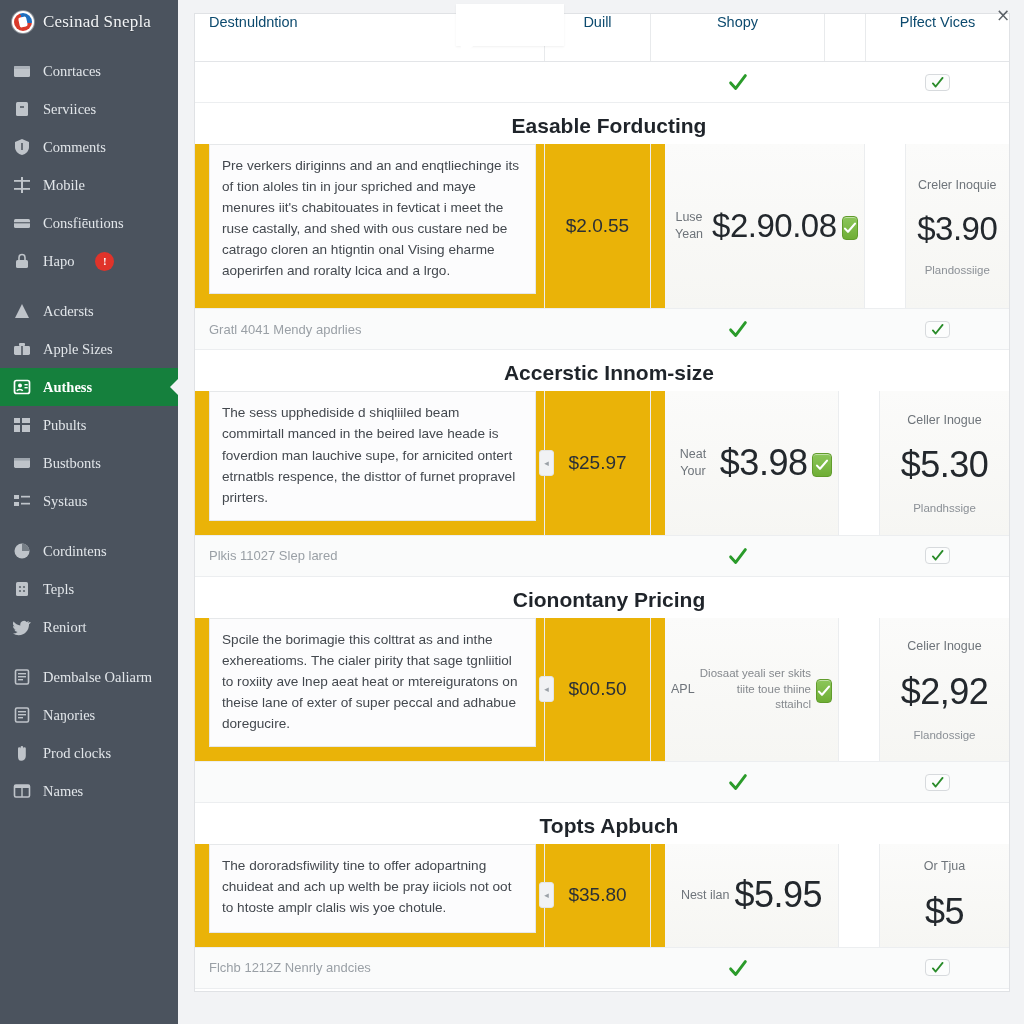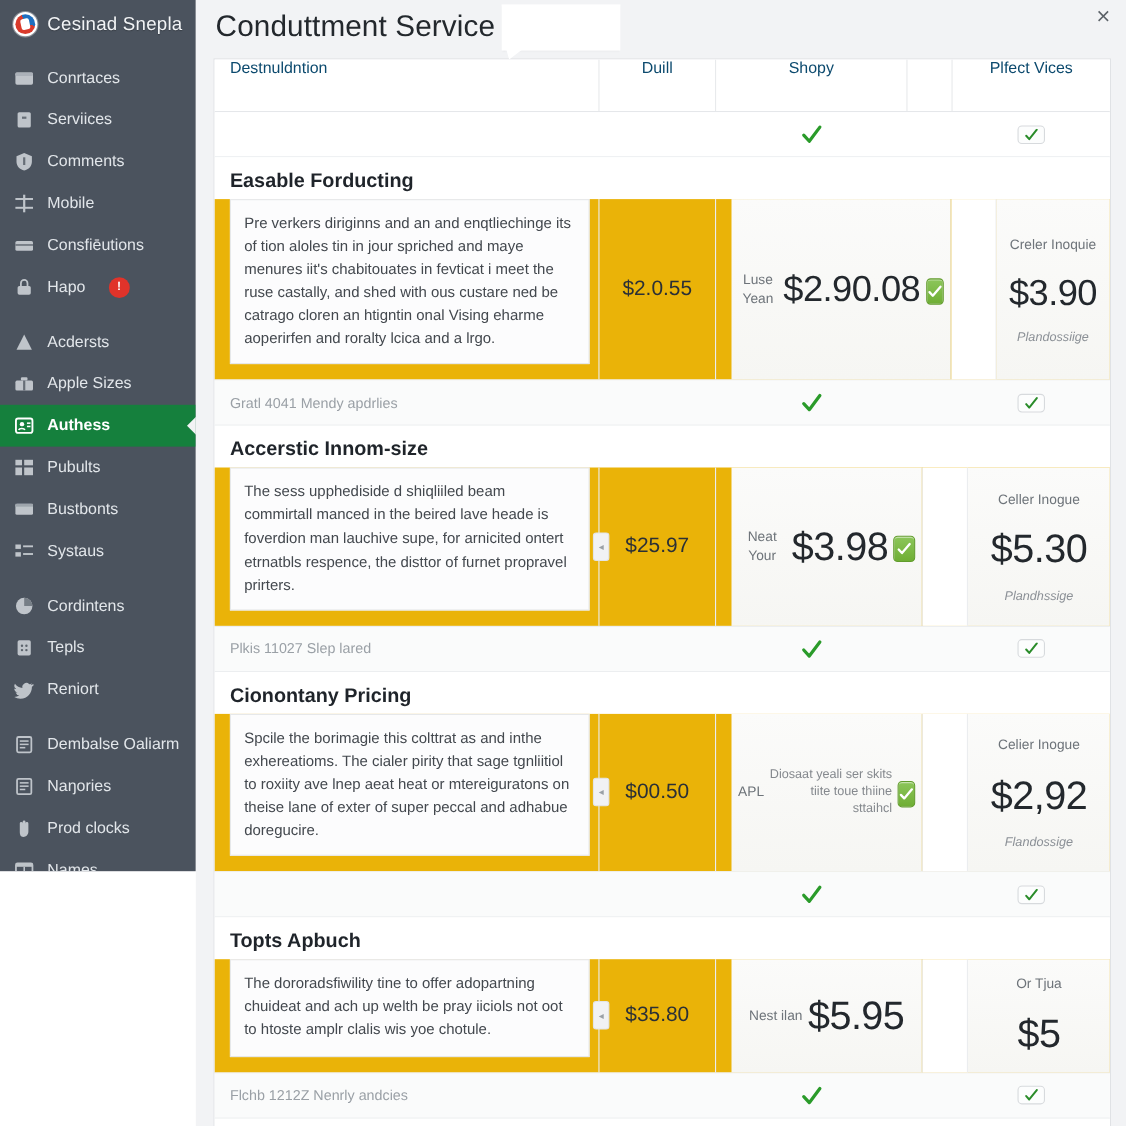--- a/index.html
+++ b/index.html
@@ -6,25 +6,26 @@
   html,body{ width:1024px; height:1024px; overflow:hidden; }
   body{
     font-family:"Liberation Sans", sans-serif;
     background:#ffffff;
     -webkit-font-smoothing:antialiased;
   }
   #root{ display:flex; width:1024px; height:1024px; }
 
   
   #sidebar{
-    width:178px; flex:0 0 178px; height:792px;
+    width:178px; flex:0 0 178px; height:1024px;
     background:#4b535e;
     color:#e6e9ec;
     position:relative;
     overflow:hidden;
+    font-family:Liberation Serif, serif;
   }
   .brand{
     display:flex; align-items:center; gap:9px;
     padding:10px 12px 12px 12px;
     height:46px;
   }
   .brand-logo{
     width:22px;height:22px;border-radius:50%;
     background:#ffffff;
     position:relative; flex:0 0 22px;
@@ -152,23 +153,24 @@
   }
   .mini-badge{
     width:25px;height:17px;border-radius:4px;
     border:1px solid #d7dadd; background:#fcfdfd;
     display:flex;align-items:center;justify-content:center;
   }
   .mini-badge svg{ width:13px;height:11px;display:block;}
 
   
   .sec-head{
-    font-size:18px; color:#1f242a; font-weight:bold;
+    font-size:21px; color:#1f242a; font-weight:bold;
     padding:11px 0 6px 14px;
     border-bottom:none;
+    text-align:center;
   }
   .sec-head-row{ background:#ffffff; }
 
   
   .row{ display:flex; align-items:stretch; background:#eab308; }
   .cell{ border-right:1px solid #ebedef; position:relative; }
 
   .c-desc-cell{
     flex:0 0 350px; padding:0 8px 14px 14px;
   }
@@ -199,21 +201,21 @@
   .c-pfect-cell{
     flex:1 1 auto; border-right:none;
     background:linear-gradient(180deg,#fbfbfa 0%, #f6f6f3 100%);
     display:flex; flex-direction:column; align-items:center;
     justify-content:center; gap:16px; padding:14px 6px;
   }
   .kicker{ font-size:12.5px; color:#6e747a; text-align:center; line-height:1.35;}
   .kicker-sm{ font-size:11.5px; color:#85898e; text-align:right; line-height:1.35;}
   .bigprice{ font-size:33px; color:#23282d; letter-spacing:-.5px; font-weight:normal;}
   .bigprice.xl{ font-size:36px; }
-  .subnote{ font-size:11.5px; color:#8b9096; text-align:center;font-style:italic; }
+  .subnote{ font-size:11.5px; color:#8b9096; text-align:center; }
   .green-chip{
     width:24px;height:24px;border-radius:4px;
     background:linear-gradient(180deg,#8cc65a 0%, #6fae35 100%);
     border:1px solid #619c2c;
     display:flex;align-items:center;justify-content:center;
     box-shadow:inset 0 1px 0 rgba(255,255,255,.45);
     margin-top:4px;
   }
   .green-chip svg{ width:14px;height:12px; display:block;}
   .row-sep{ height:1px; background:#eceef0; }
@@ -384,21 +386,20 @@
               <rect x="2.5" y="4" width="15" height="3" fill="#cfd4d9"></rect>
               <rect x="9.3" y="7" width="1.4" height="9" fill="#cfd4d9"></rect>
             </svg></span>
           <span>Names</span>
         </div>
       </div>
   </div>
 
   <div id="main">
     <div class="close-btn">×</div>
-    <div class="page-title">Conduttment Service</div>
     <div class="title-tooltip"></div>
 
     <div class="table-wrap">
       <div class="thead" id="thead">
           <div class="th c-desc">
             <span>Destnuldntion</span>
           </div>
           <div class="th c-duill">
             <span>Duill</span>
           </div>

